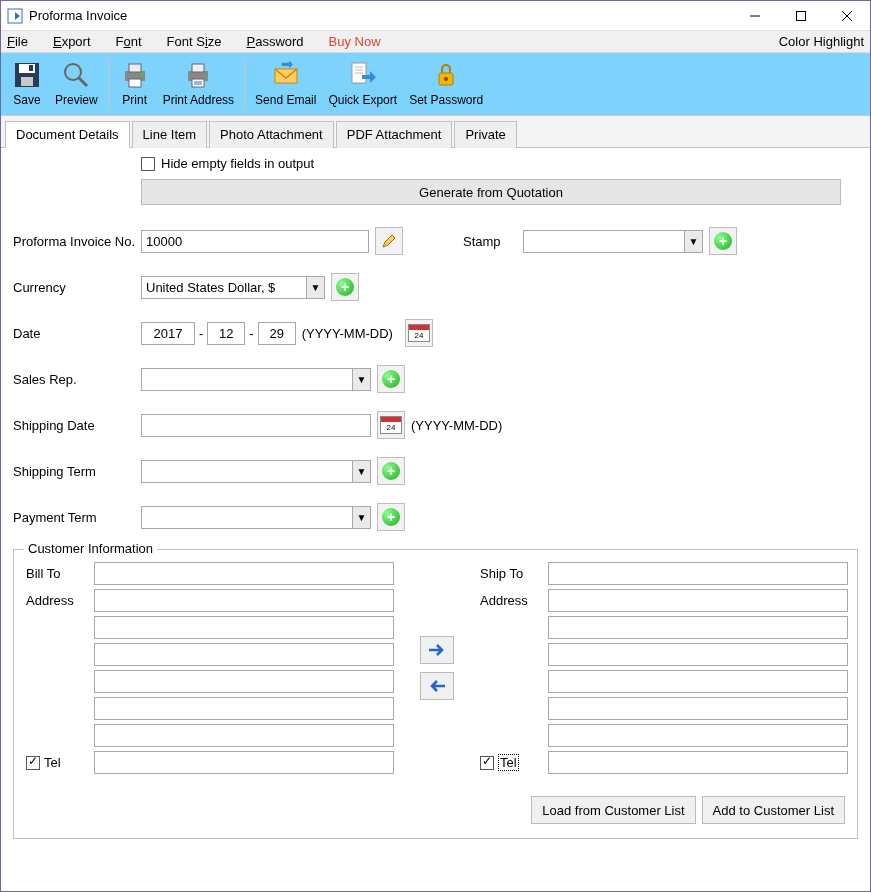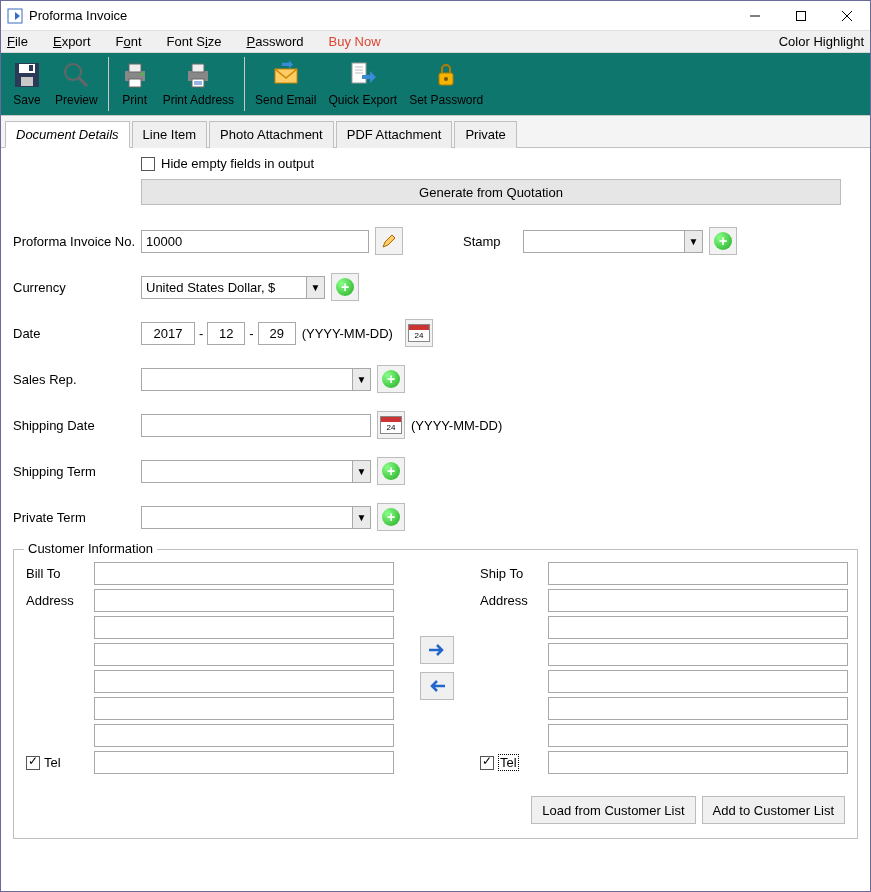--- a/index.html
+++ b/index.html
@@ -44,21 +44,21 @@
     font-size: 13px;
     gap: 25px;
   }
   .menubar .mi { cursor: default; }
   .menubar .mi u { text-decoration: underline; }
   .menubar .buy { color: #d43; }
   .menubar .right { margin-left: auto; }
 
   .toolbar {
     display: flex;
-    background: #0f766e;
+    background: #7dd3fc;
     border-bottom: 1px solid #c8c8c8;
     padding: 4px 0;
   }
   .toolbar .group {
     display: flex; border-right: 1px solid #c8c8c8; padding: 0 4px;
   }
   .tool-btn {
     display: flex; flex-direction: column; align-items: center;
     justify-content: flex-start;
     min-width: 40px;
@@ -84,21 +84,20 @@
     border: 1px solid #c0c0c0;
     border-bottom: none;
     background: #efefef;
     margin-right: 2px;
     position: relative;
     top: 1px;
   }
   .tab.active {
     background: #fff;
     border-bottom: 1px solid #fff;
-    font-style: italic;
   }
 
   .page {
     flex: 1;
     background: #fff;
     padding: 8px 12px;
     overflow: auto;
   }
 
   .toprow {
@@ -428,21 +427,21 @@
       <div class="combo" style="width:230px">
         <span></span>
         <span class="arrow">▼</span>
       </div>
       <span class="iconbtn">
           <span class="plus-icon">+</span>
         </span>
     </div>
 
     <div class="formrow">
-      <span class="label">Private Term</span>
+      <span class="label">Payment Term</span>
       <div class="combo" style="width:230px">
         <span></span>
         <span class="arrow">▼</span>
       </div>
       <span class="iconbtn">
           <span class="plus-icon">+</span>
         </span>
     </div>
 
     <div class="fieldset">

